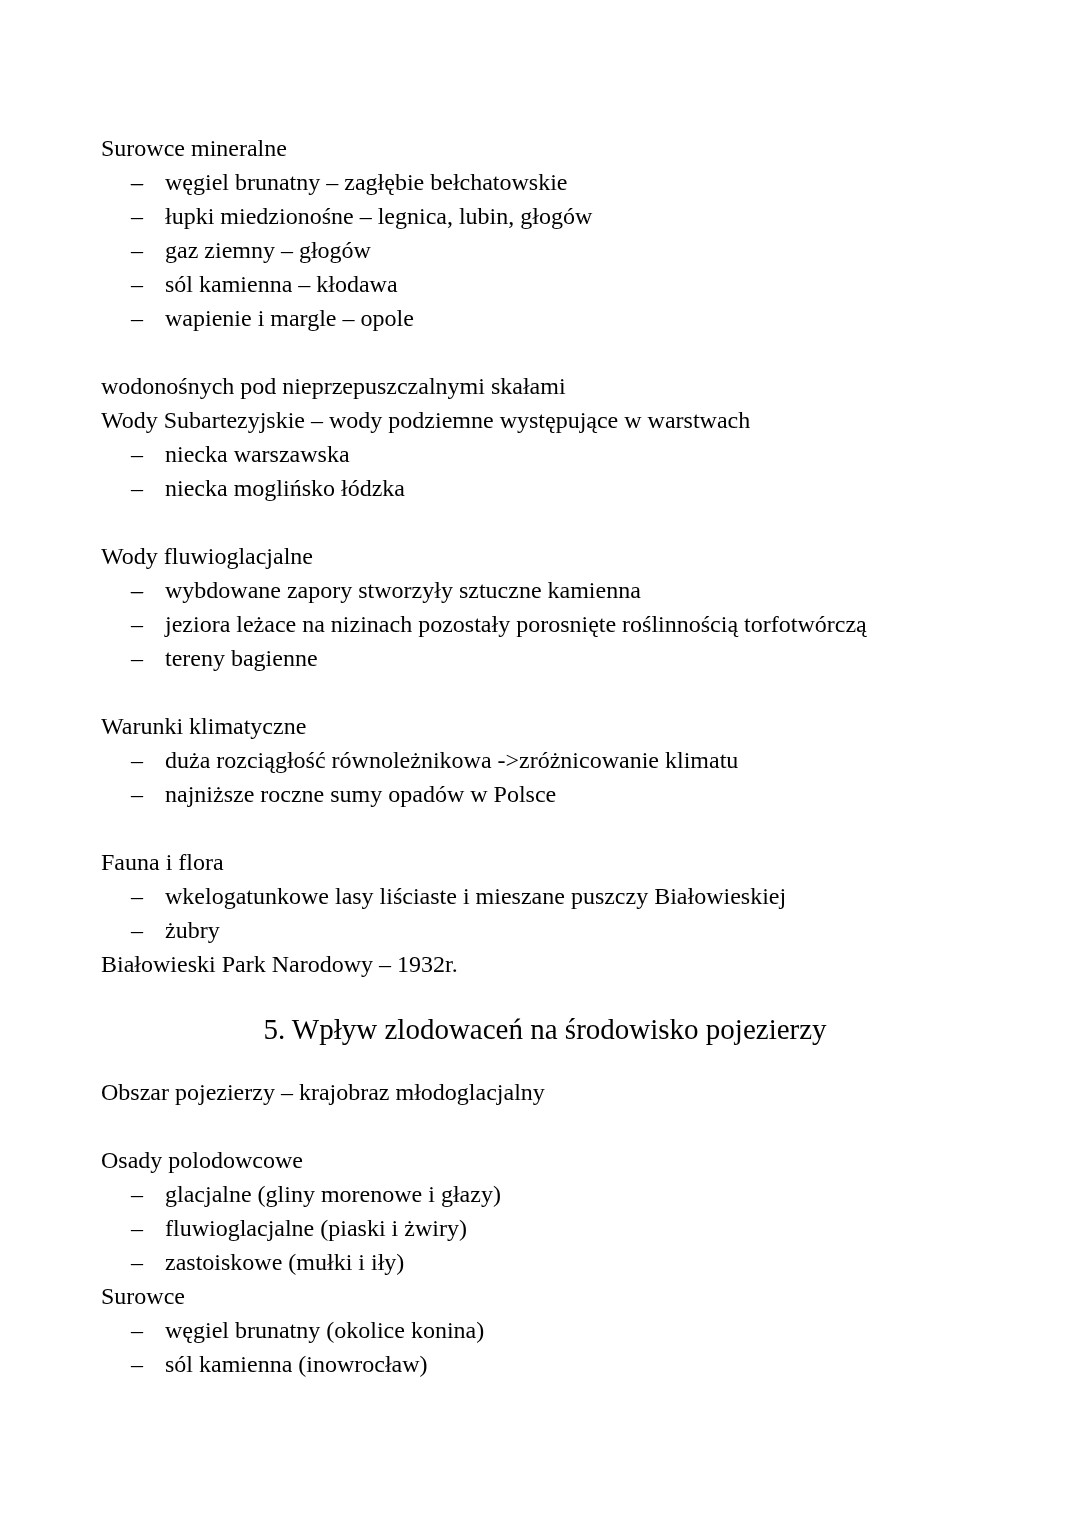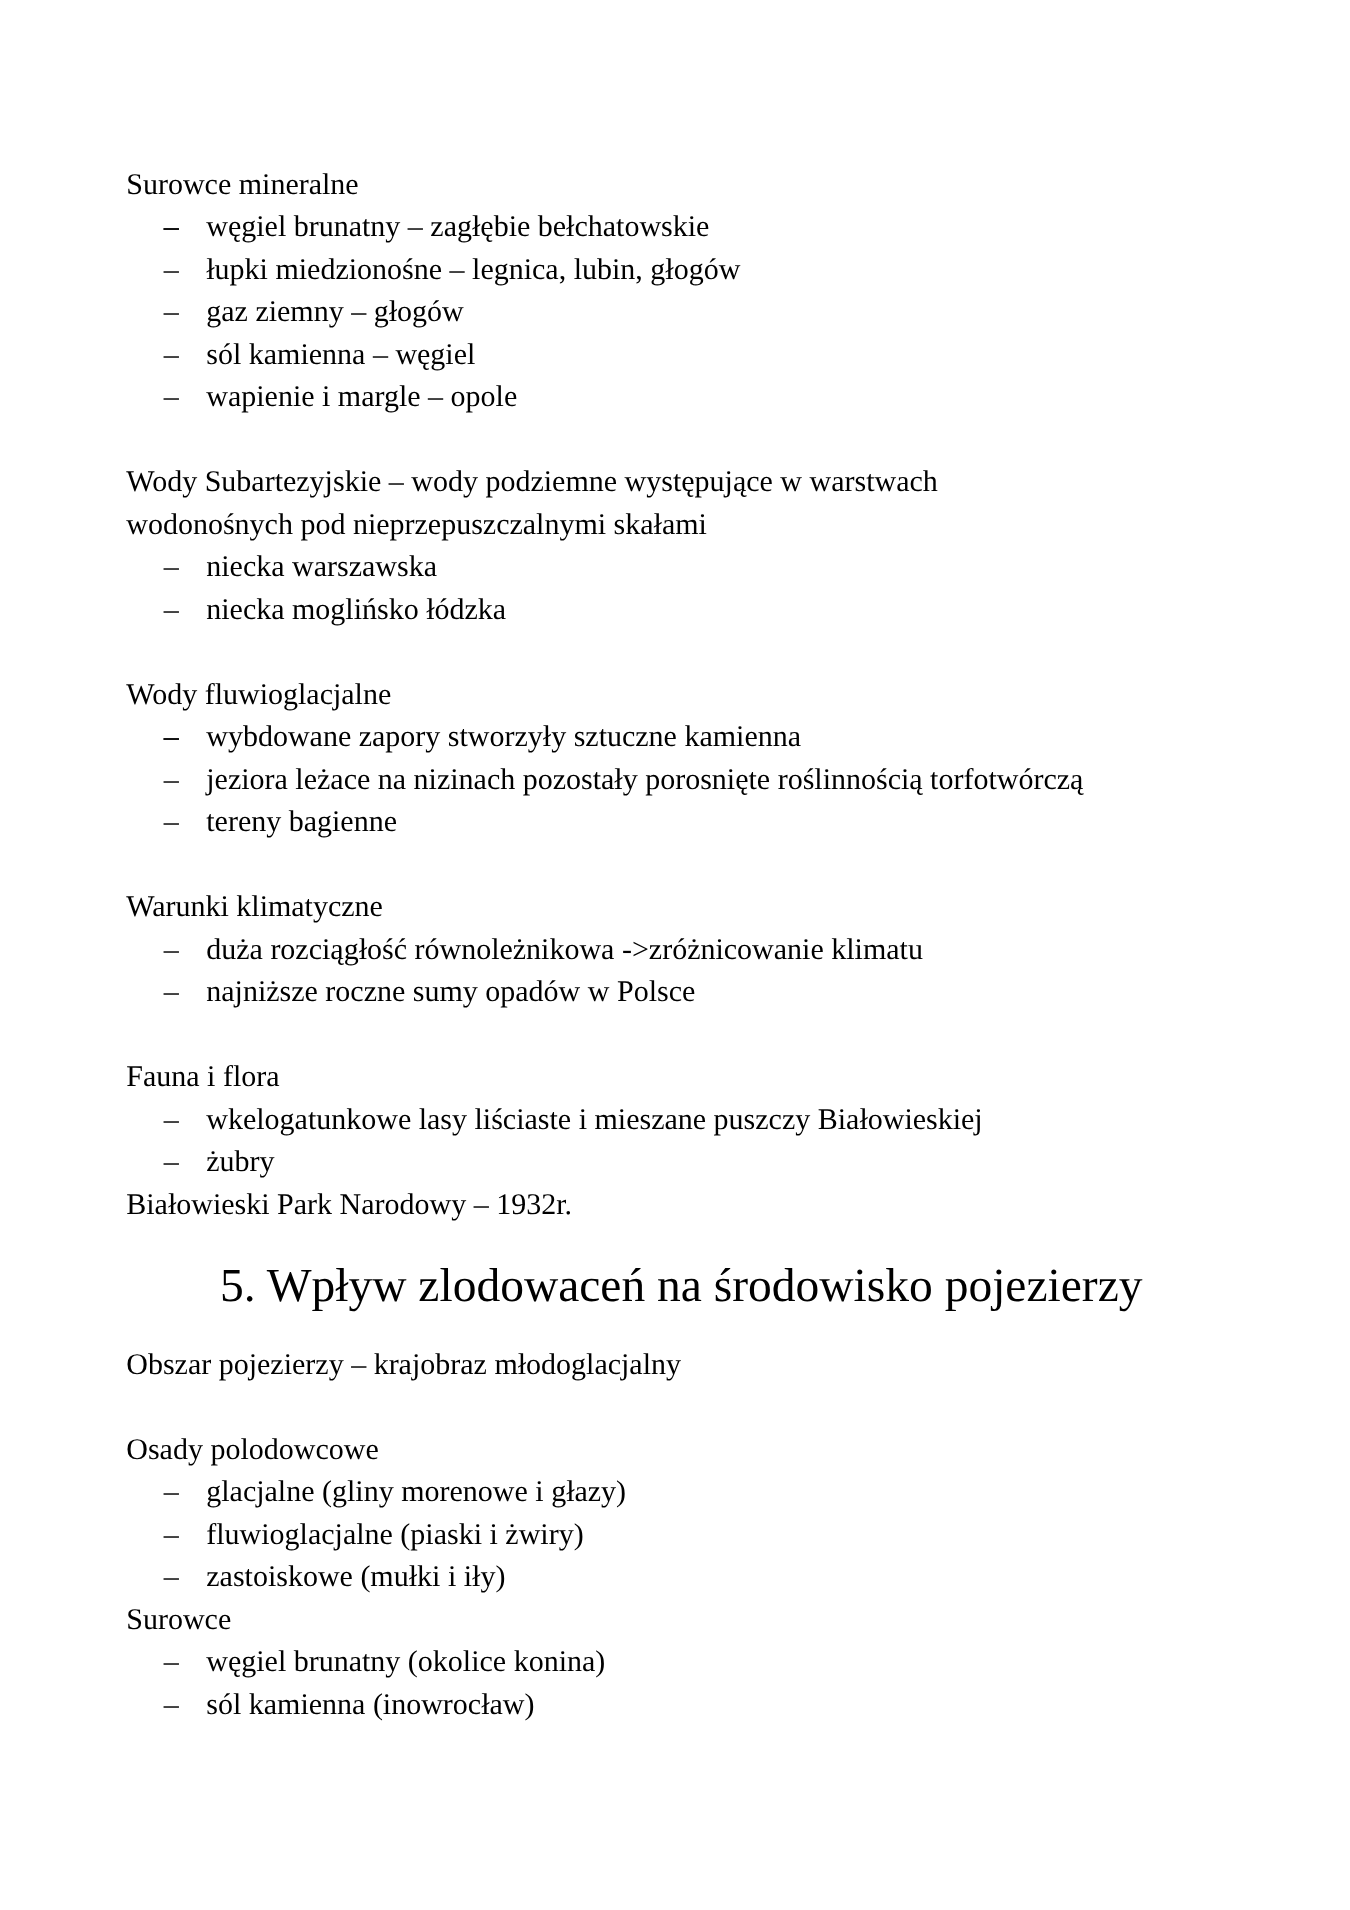--- a/index.html
+++ b/index.html
@@ -51,21 +51,21 @@
     position: absolute;
     left: 30px;
     top: 0;
     width: 20px;
     font-size: 24px;
     line-height: 34px;
   }
 
   
   .section-heading {
-    font-size: 38px;
+    font-size: 29px;
     line-height: 40px;
     text-align: center;
     margin: 0;
     width: 890px;
     margin-left: -1px;
   }
   .heading-gap-top { height: 28px; }
   .heading-gap-bottom { height: 26px; }
 </style>
 </head>
@@ -86,32 +86,32 @@
       <li>
         <span class="dash">–</span>
         <span>łupki miedzionośne – legnica, lubin, głogów</span>
       </li>
       <li>
         <span class="dash">–</span>
         <span>gaz ziemny – głogów</span>
       </li>
       <li>
         <span class="dash">–</span>
-        <span>sól kamienna – węgiel</span>
+        <span>sól kamienna – kłodawa</span>
       </li>
       <li>
         <span class="dash">–</span>
         <span>wapienie i margle – opole</span>
       </li>
     </ul>
 
     <div class="spacer"></div>
 
+    <div class="head-line">wodonośnych pod nieprzepuszczalnymi skałami</div>
     <div class="head-line">Wody Subartezyjskie – wody podziemne występujące w warstwach</div>
-    <div class="head-line">wodonośnych pod nieprzepuszczalnymi skałami</div>
     <ul class="dash-list">
       <li>
         <span class="dash">–</span>
         <span>niecka warszawska</span>
       </li>
       <li>
         <span class="dash">–</span>
         <span>niecka moglińsko łódzka</span>
       </li>
     </ul>

